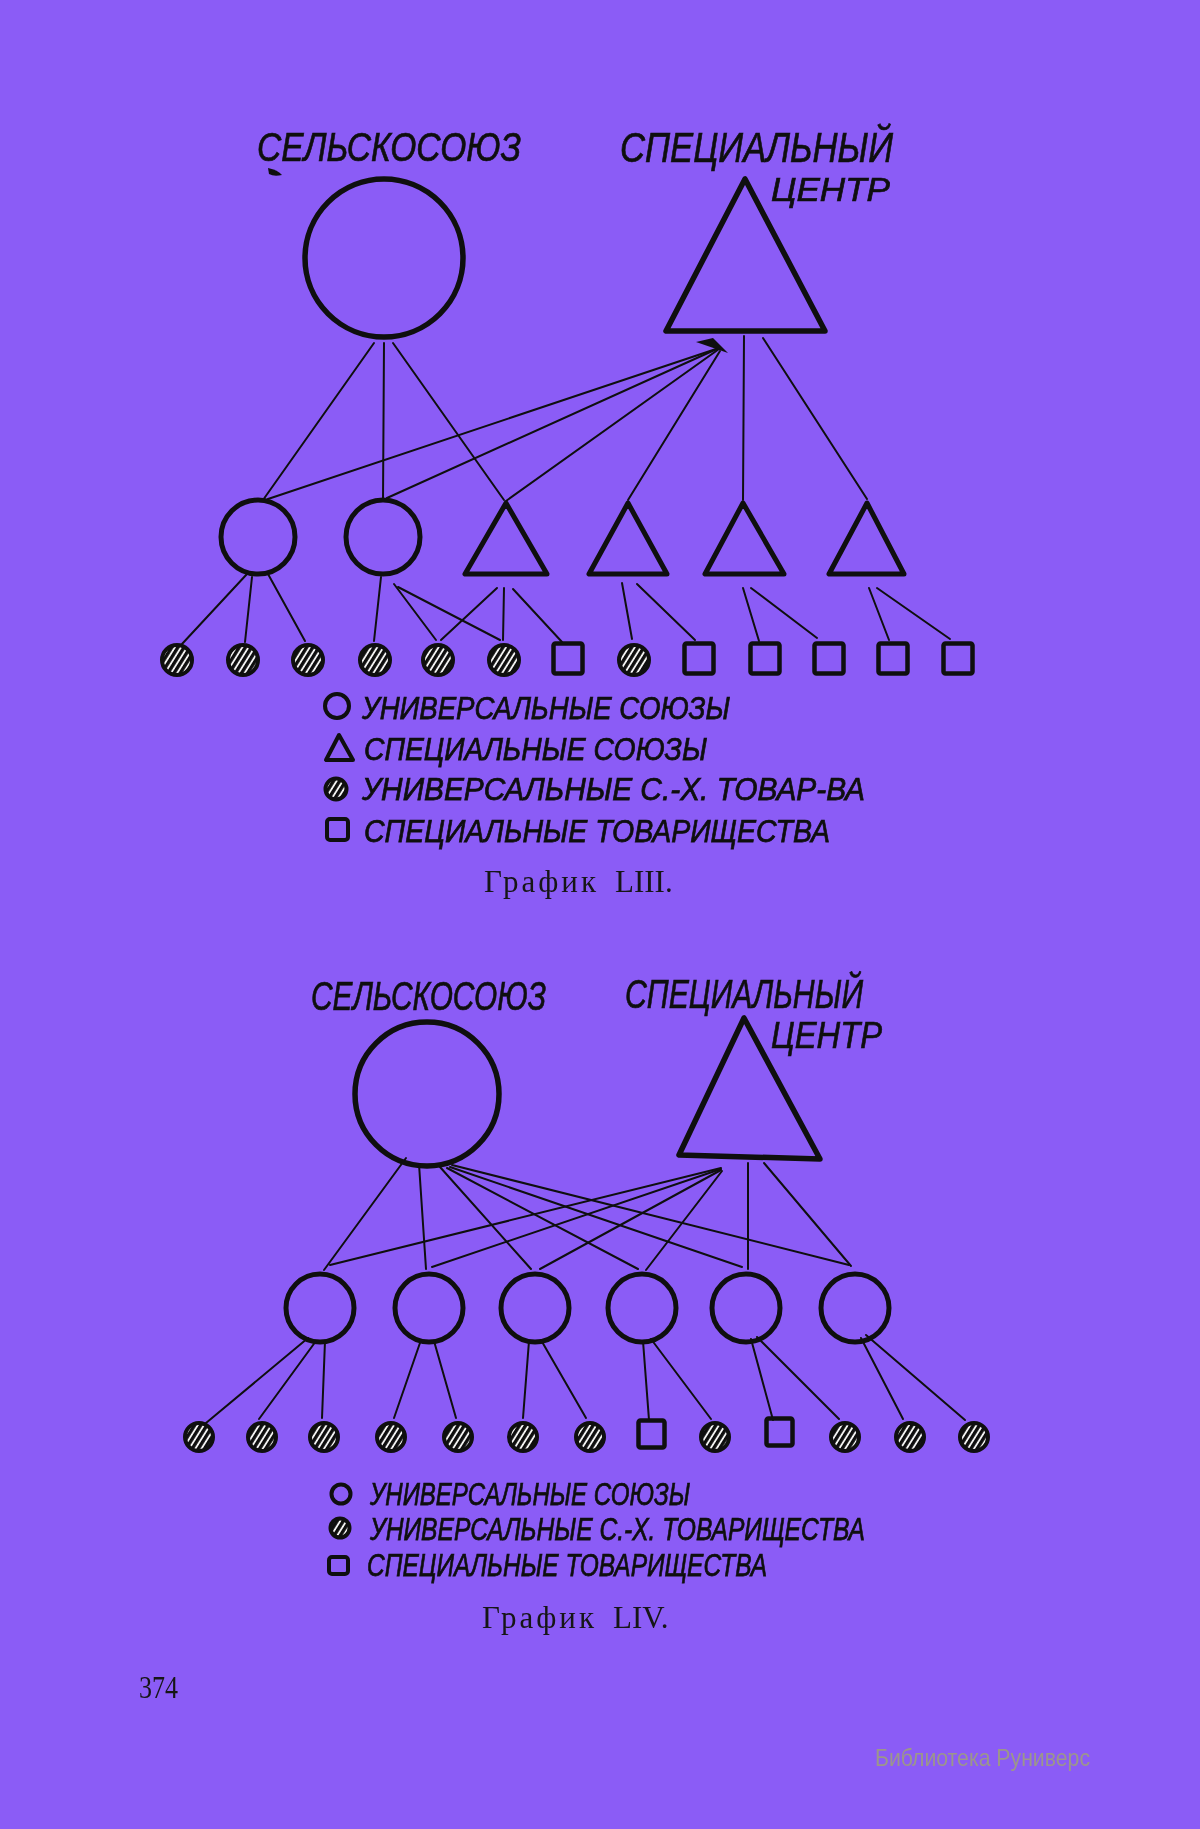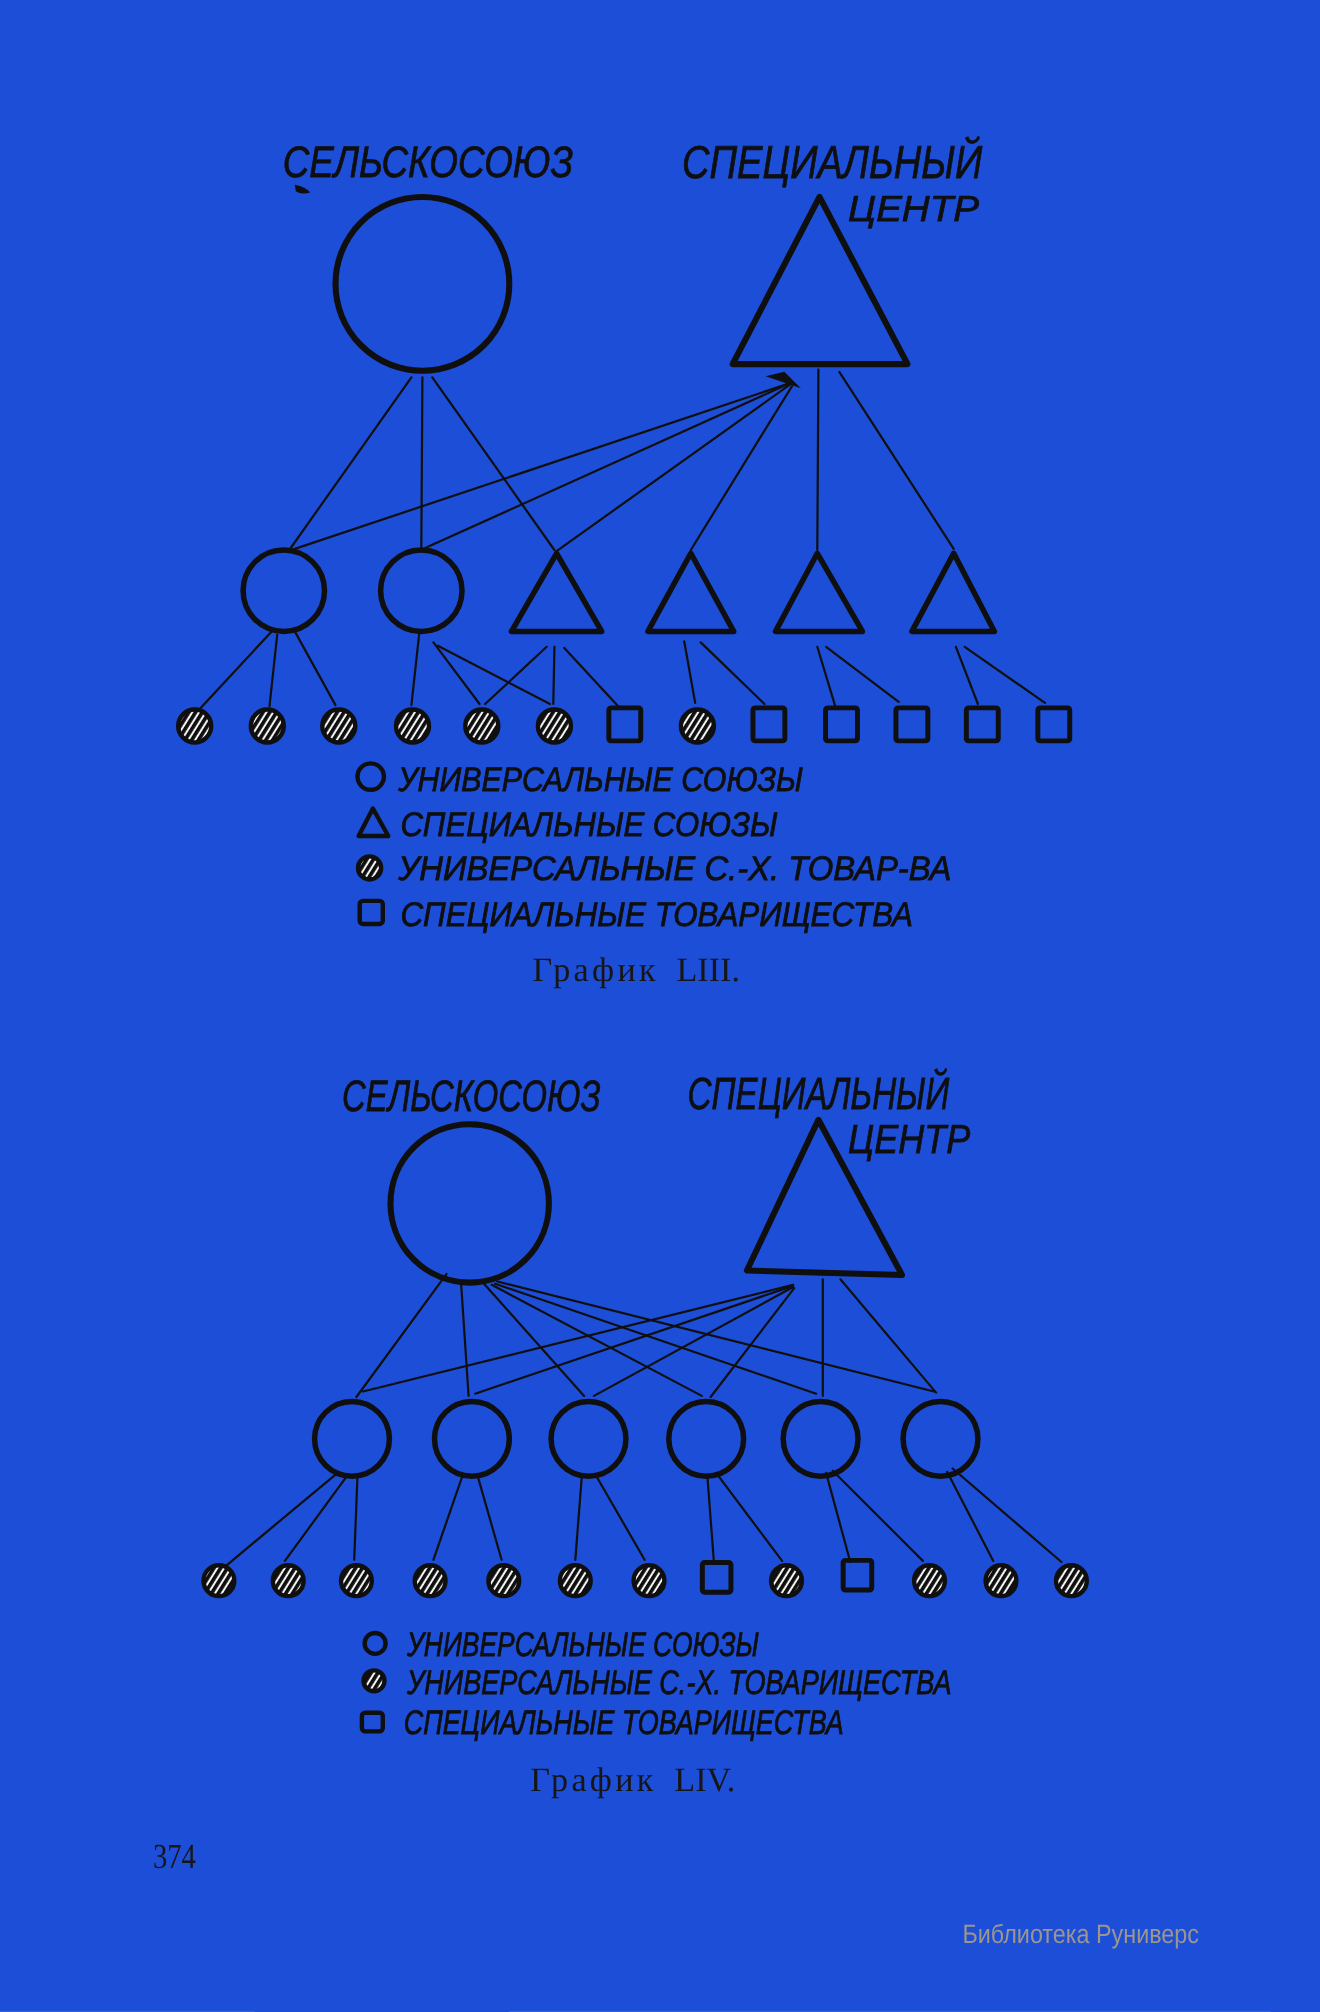--- a/index.html
+++ b/index.html
@@ -1,16 +1,16 @@
 <!DOCTYPE html>
 <html><head>
 <meta charset="utf-8">
 <style>
 html,body{margin:0;padding:0;background:#ffffff;}
-#page{position:relative;width:1200px;height:1829px;background:#1d4ed8;overflow:hidden;}
+#page{position:relative;width:1200px;height:1829px;background:#8b5cf6;overflow:hidden;}
 svg{position:absolute;top:0;left:0;display:block;}
 text{font-family:"Liberation Sans",sans-serif;}
 .hand{font-style:italic;font-weight:normal;fill:#0f0f0f;stroke:#0f0f0f;stroke-width:0.75;}
 .title{font-style:italic;font-weight:normal;fill:#0f0f0f;stroke:#0f0f0f;stroke-width:0.7;}
 .cap{font-family:"Liberation Serif",serif;fill:#161616;}
 </style>
 </head>
 <body>
 <div id="page">
 <svg width="1200" height="1829" viewBox="0 0 1200 1829">

